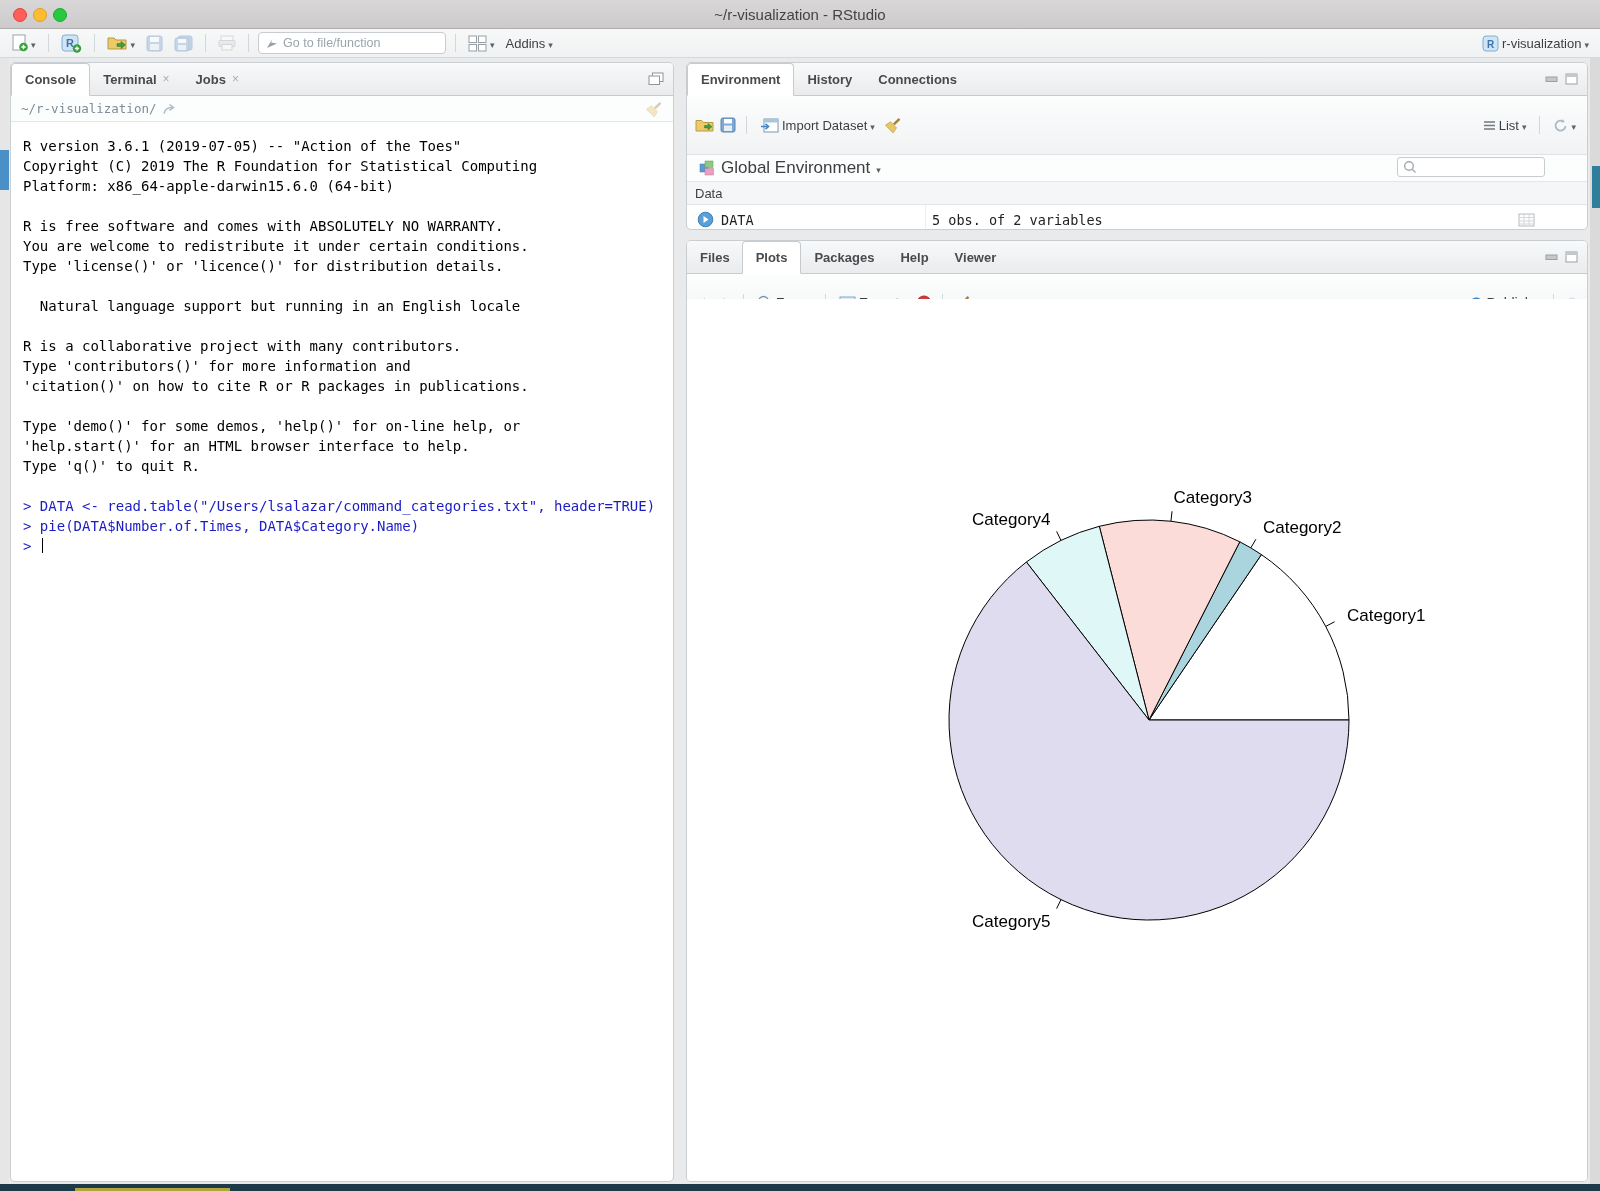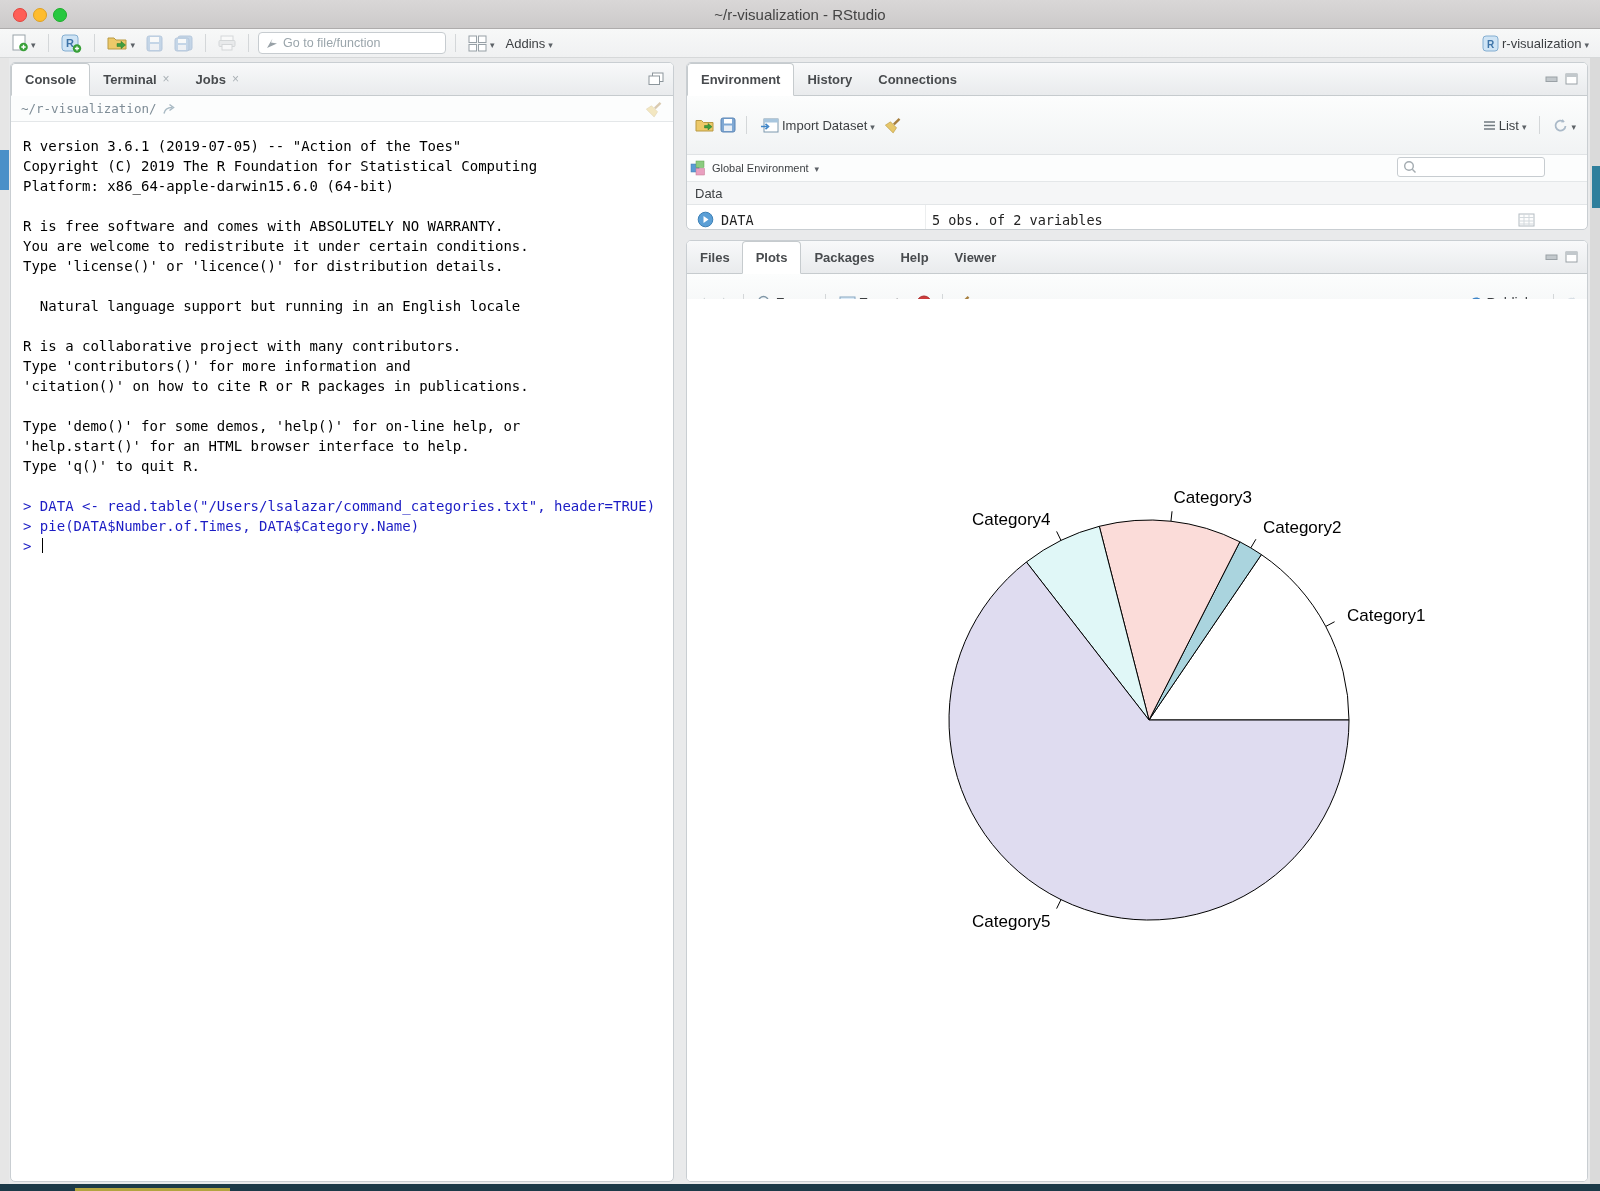--- a/index.html
+++ b/index.html
@@ -54,21 +54,21 @@
     padding:0 10px;gap:6px;background:#fcfdfd;}
   .wd{font-family:"DejaVu Sans Mono",monospace;font-size:12.5px;color:#7e8c96;}
   #console-body{padding:14px 0 0 12px;font-family:"DejaVu Sans Mono",monospace;
     font-size:14px;line-height:20px;white-space:pre;color:#000;}
   .console-line{height:20px;}
   .cin{color:#1b1cc4;}
   .cursor{display:inline-block;width:1.5px;height:15px;background:#000;
     vertical-align:-2px;margin-left:2px;}
   
   .scope-row{height:26px;border-bottom:1px solid #e4e7e9;display:flex;align-items:center;
-    padding:0 3px;gap:6px;background:#fcfdfd;font-size:11px;color:#3c3f42;position:relative;}
+    padding:0 12px;gap:6px;background:#fcfdfd;font-size:17px;color:#3c3f42;position:relative;}
   .searchbox{position:absolute;right:42px;top:2px;width:148px;height:20px;
     border:1px solid #c7ccd0;border-radius:3px;background:#fff;display:flex;
     align-items:center;padding-left:5px;box-sizing:border-box;}
   .sec-header{height:22px;background:#f5f6f7;border-bottom:1px solid #e3e6e8;
     display:flex;align-items:center;padding:0 8px;font-size:13px;color:#3c3f42;}
   .obj-row{height:29px;display:flex;align-items:center;border-bottom:1px solid #eceeef;
     font-family:"DejaVu Sans Mono",monospace;font-size:13.5px;color:#222;position:relative;}
   .obj-name{width:239px;display:flex;align-items:center;gap:7px;padding-left:10px;
     border-right:1px solid #eceeef;height:100%;box-sizing:border-box;}
   .obj-val{padding-left:6px;}

